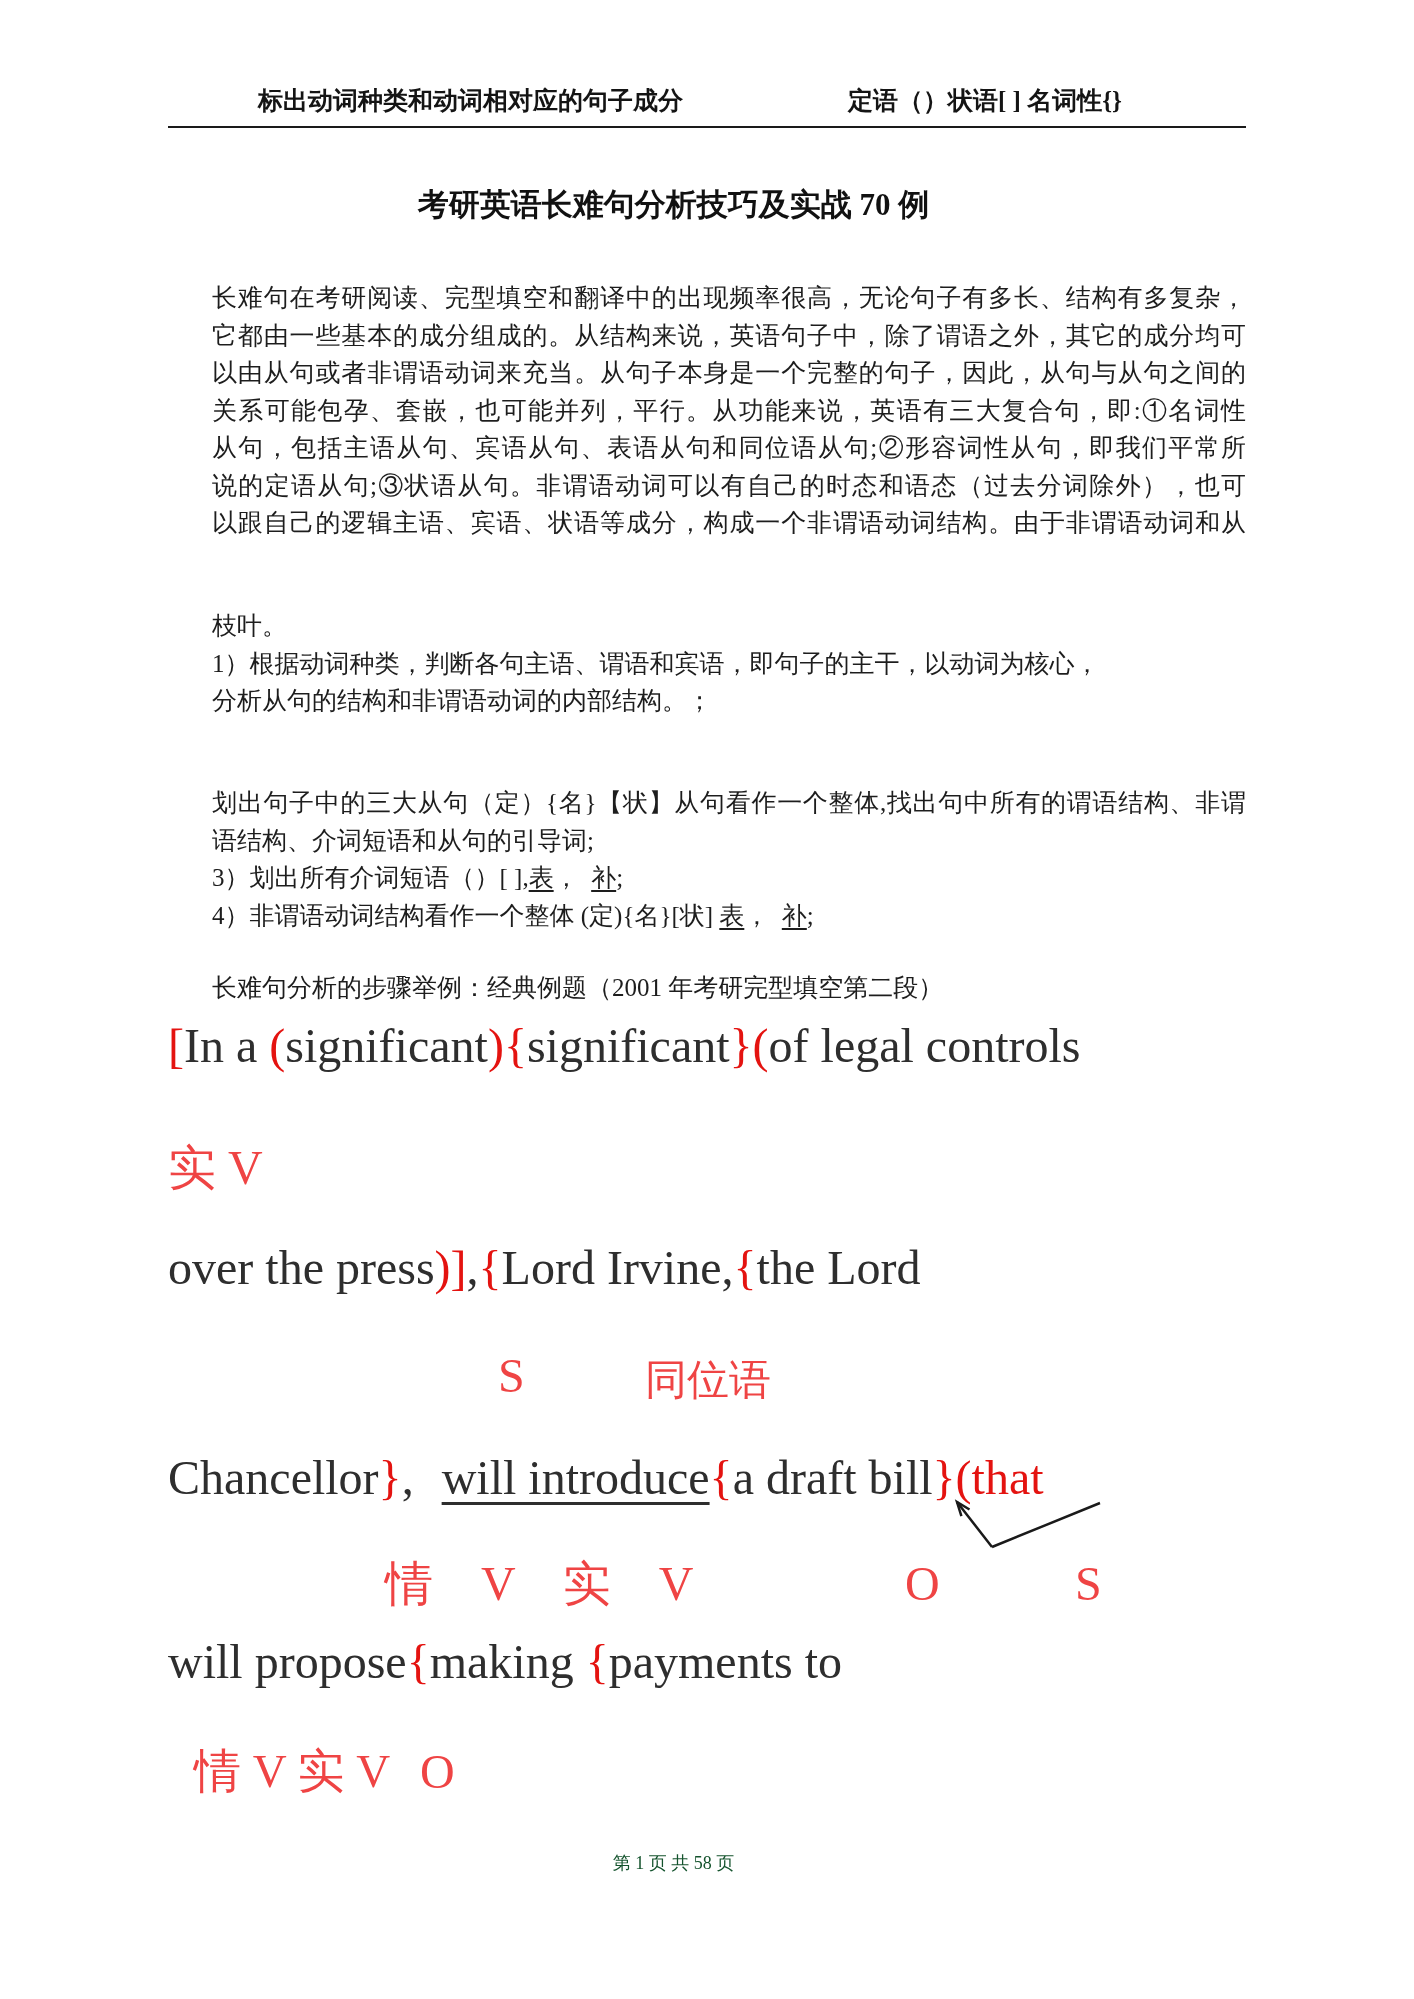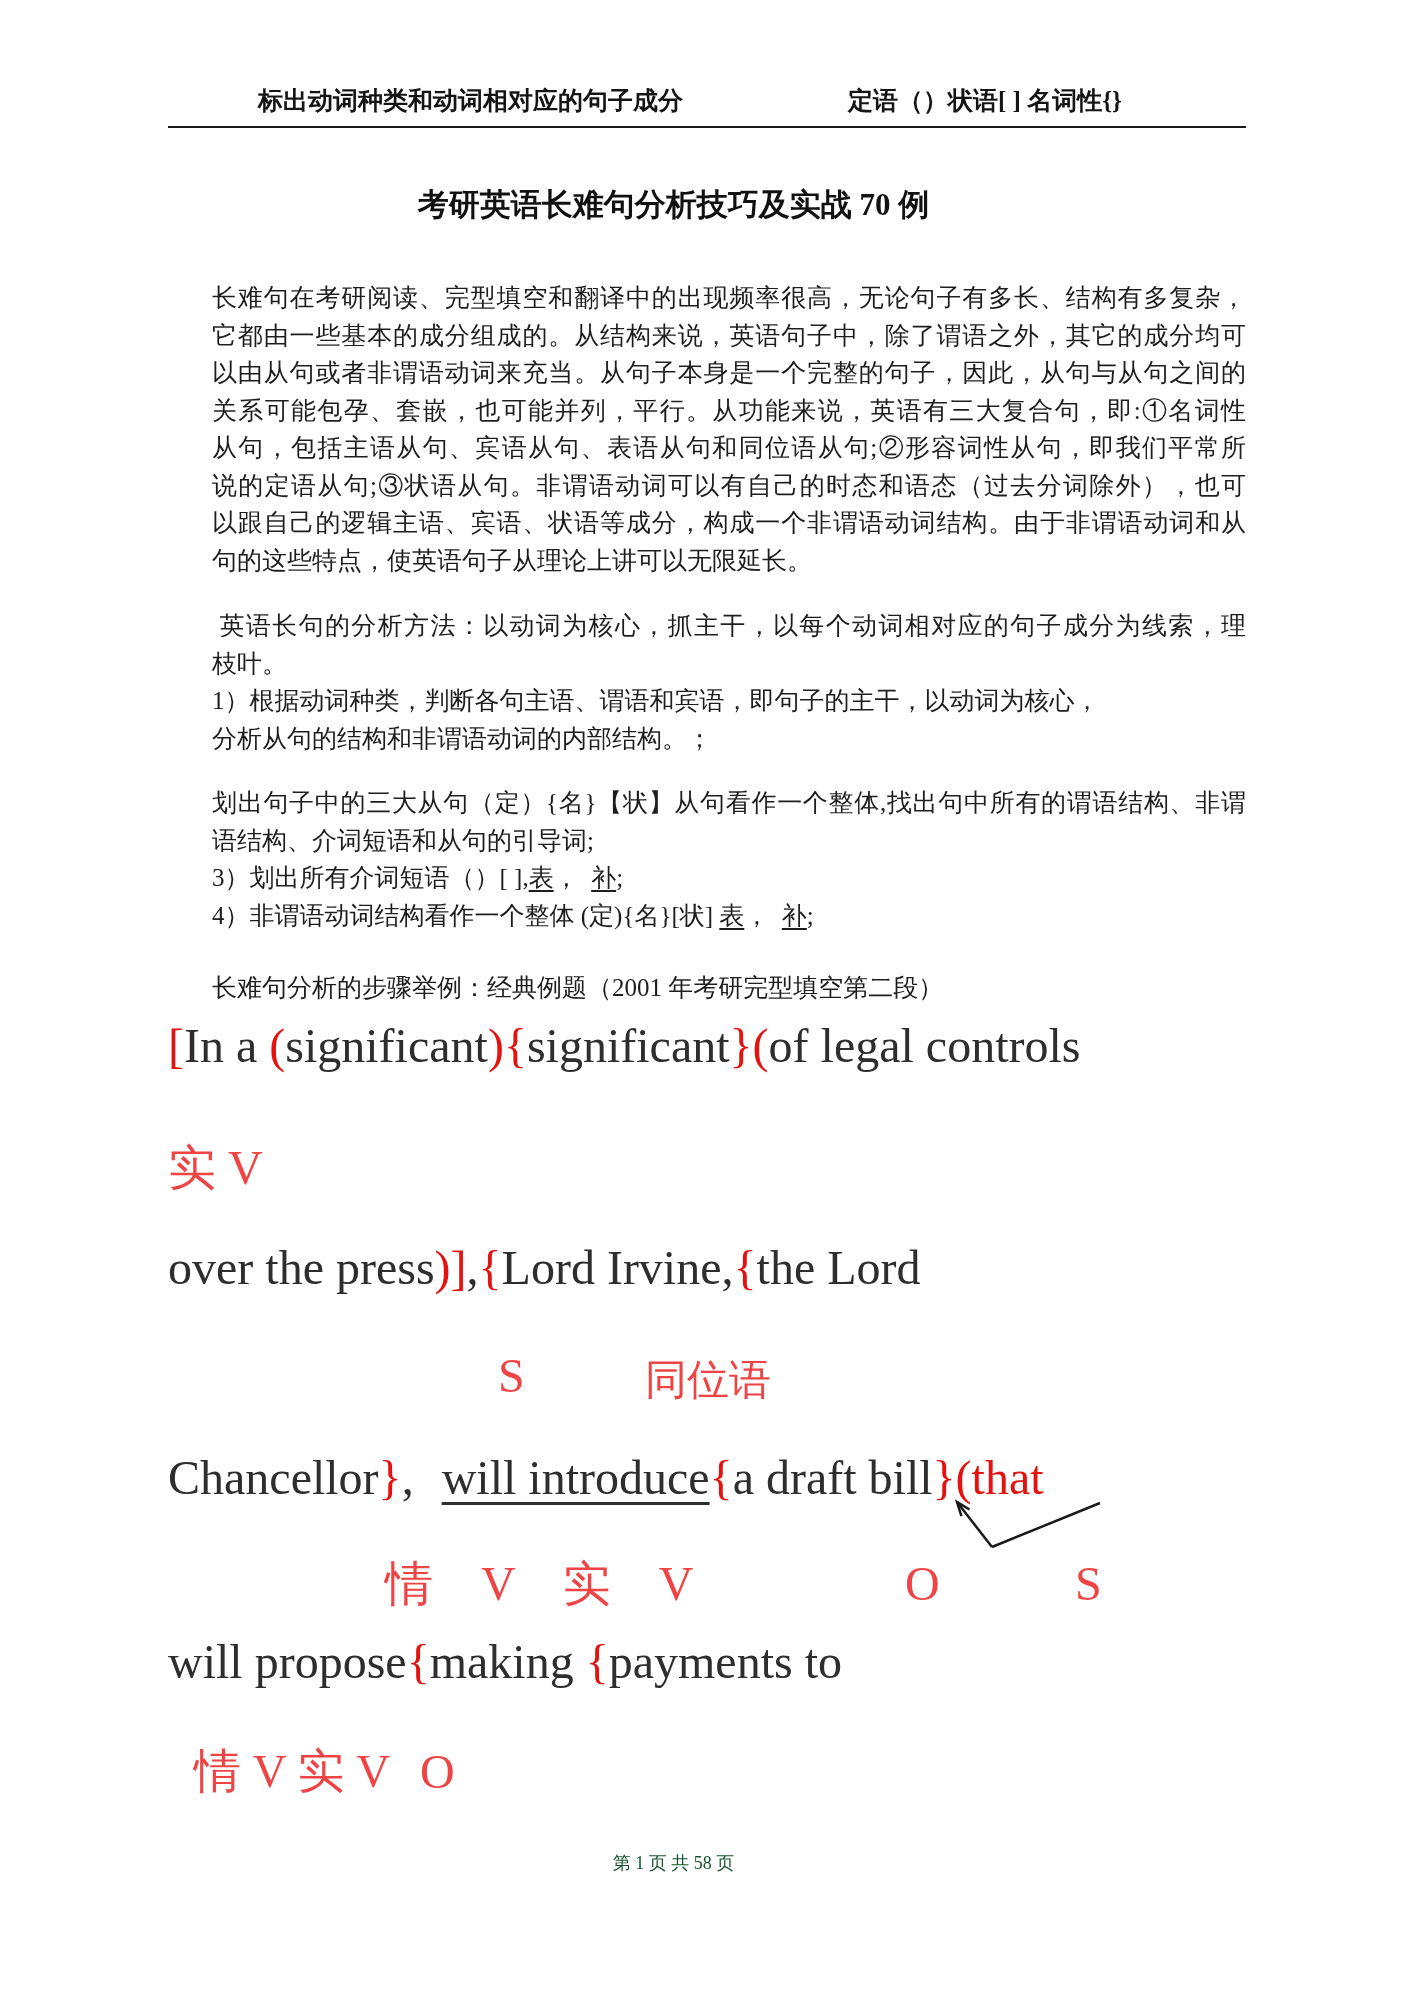--- a/index.html
+++ b/index.html
@@ -61,25 +61,23 @@
   <h1 class="title">考研英语长难句分析技巧及实战 70 例</h1>
 
   <div class="block" id="p1">
     <div class="ln j">长难句在考研阅读、完型填空和翻译中的出现频率很高，无论句子有多长、结构有多复杂，</div>
     <div class="ln j">它都由一些基本的成分组成的。从结构来说，英语句子中，除了谓语之外，其它的成分均可</div>
     <div class="ln j">以由从句或者非谓语动词来充当。从句子本身是一个完整的句子，因此，从句与从句之间的</div>
     <div class="ln j">关系可能包孕、套嵌，也可能并列，平行。从功能来说，英语有三大复合句，即:①名词性</div>
     <div class="ln j">从句，包括主语从句、宾语从句、表语从句和同位语从句;②形容词性从句，即我们平常所</div>
     <div class="ln j">说的定语从句;③状语从句。非谓语动词可以有自己的时态和语态（过去分词除外），也可</div>
     <div class="ln j">以跟自己的逻辑主语、宾语、状语等成分，构成一个非谓语动词结构。由于非谓语动词和从</div>
-    <div class="ln">句的这些特点，使英语句子从理论上讲可以无限延长。</div>
   </div>
 
   <div class="block" id="p2">
-    <div class="ln j"> 英语长句的分析方法：以动词为核心，抓主干，以每个动词相对应的句子成分为线索，理</div>
     <div class="ln">枝叶。</div>
     <div class="ln">1）根据动词种类，判断各句主语、谓语和宾语，即句子的主干，以动词为核心，</div>
     <div class="ln">分析从句的结构和非谓语动词的内部结构。；</div>
   </div>
 
   <div class="block" id="p3">
     <div class="ln j">划出句子中的三大从句（定）{名}【状】从句看作一个整体,找出句中所有的谓语结构、非谓</div>
     <div class="ln">语结构、介词短语和从句的引导词;</div>
     <div class="ln"><span>3）划出所有介词短语（）[ ],</span><span class="u">表</span><span>，  </span><span class="u">补</span><span>;</span></div>
     <div class="ln"><span>4）非谓语动词结构看作一个整体 (定){名}[状] </span><span class="u">表</span><span>，  </span><span class="u">补</span><span>;</span></div>

